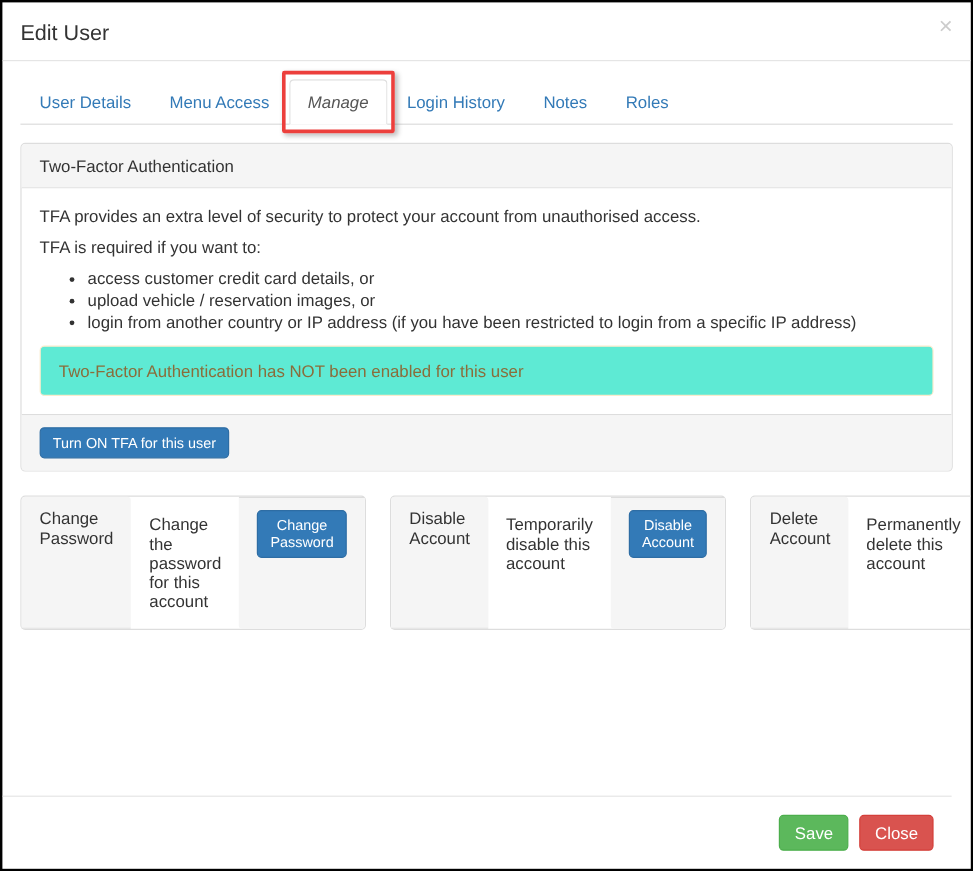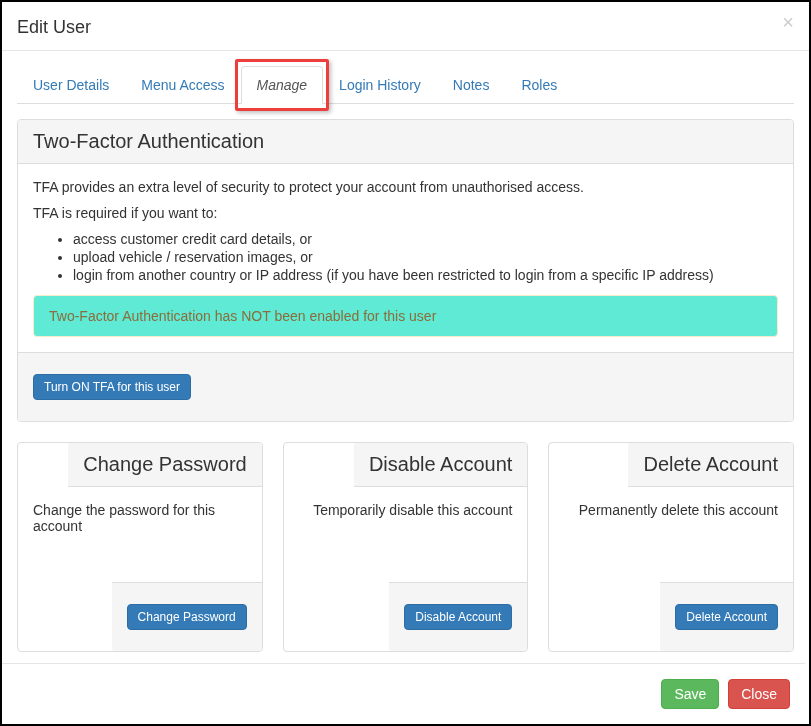--- a/index.html
+++ b/index.html
@@ -82,21 +82,21 @@
       border-radius: 4px;
       margin-bottom: 20px;
     }
     .panel-heading {
       padding: 10px 15px;
       background: #f5f5f5;
       border-bottom: 1px solid #ddd;
       border-radius: 3px 3px 0 0;
     }
     .panel-title {
-      font-size: 20px;
+      font-size: 14px;
       color: #333;
       font-weight: 500;
     }
     .panel-body {
       padding: 15px;
     }
     .panel-body p {
       margin-bottom: 10px;
       color: #333;
     }
@@ -109,21 +109,21 @@
     }
     .alert-warning {
       padding: 12px 15px;
       background: #5eead4;
       border: 1px solid #faebcc;
       border-radius: 4px;
       color: #8a6d3b;
       margin-bottom: 0;
     }
     .panel-footer {
-      padding: 21px 15px;
+      padding: 10px 15px;
       background: #f5f5f5;
       border-top: 1px solid #ddd;
       border-radius: 0 0 3px 3px;
     }
     .btn {
       display: inline-block;
       padding: 6px 12px;
       font-size: 14px;
       border-radius: 4px;
       cursor: pointer;
@@ -151,33 +151,32 @@
       background: #d9534f;
       border-color: #d43f3a;
     }
     .row3 {
       display: flex;
       gap: 20px;
     }
     .row3 .panel {
       flex: 1;
       display: flex;
-      flex-direction: column;
+      flex-direction: row;
       margin-bottom: 0;
-      align-items: flex-end;
     }
     .row3 .panel-body {
       flex: 1;
       min-height: 95px;
     }
     .modal-footer {
       position: absolute;
       bottom: 0;
       left: 0;
-      right: 4px;
+      right: 16px;
       padding: 15px;
       text-align: right;
       border-top: 1px solid #e5e5e5;
     }
     .modal-footer .btn { margin-left: 5px; }
   </style>
 </head>
 <body>
 
 <div class="modal-header">

